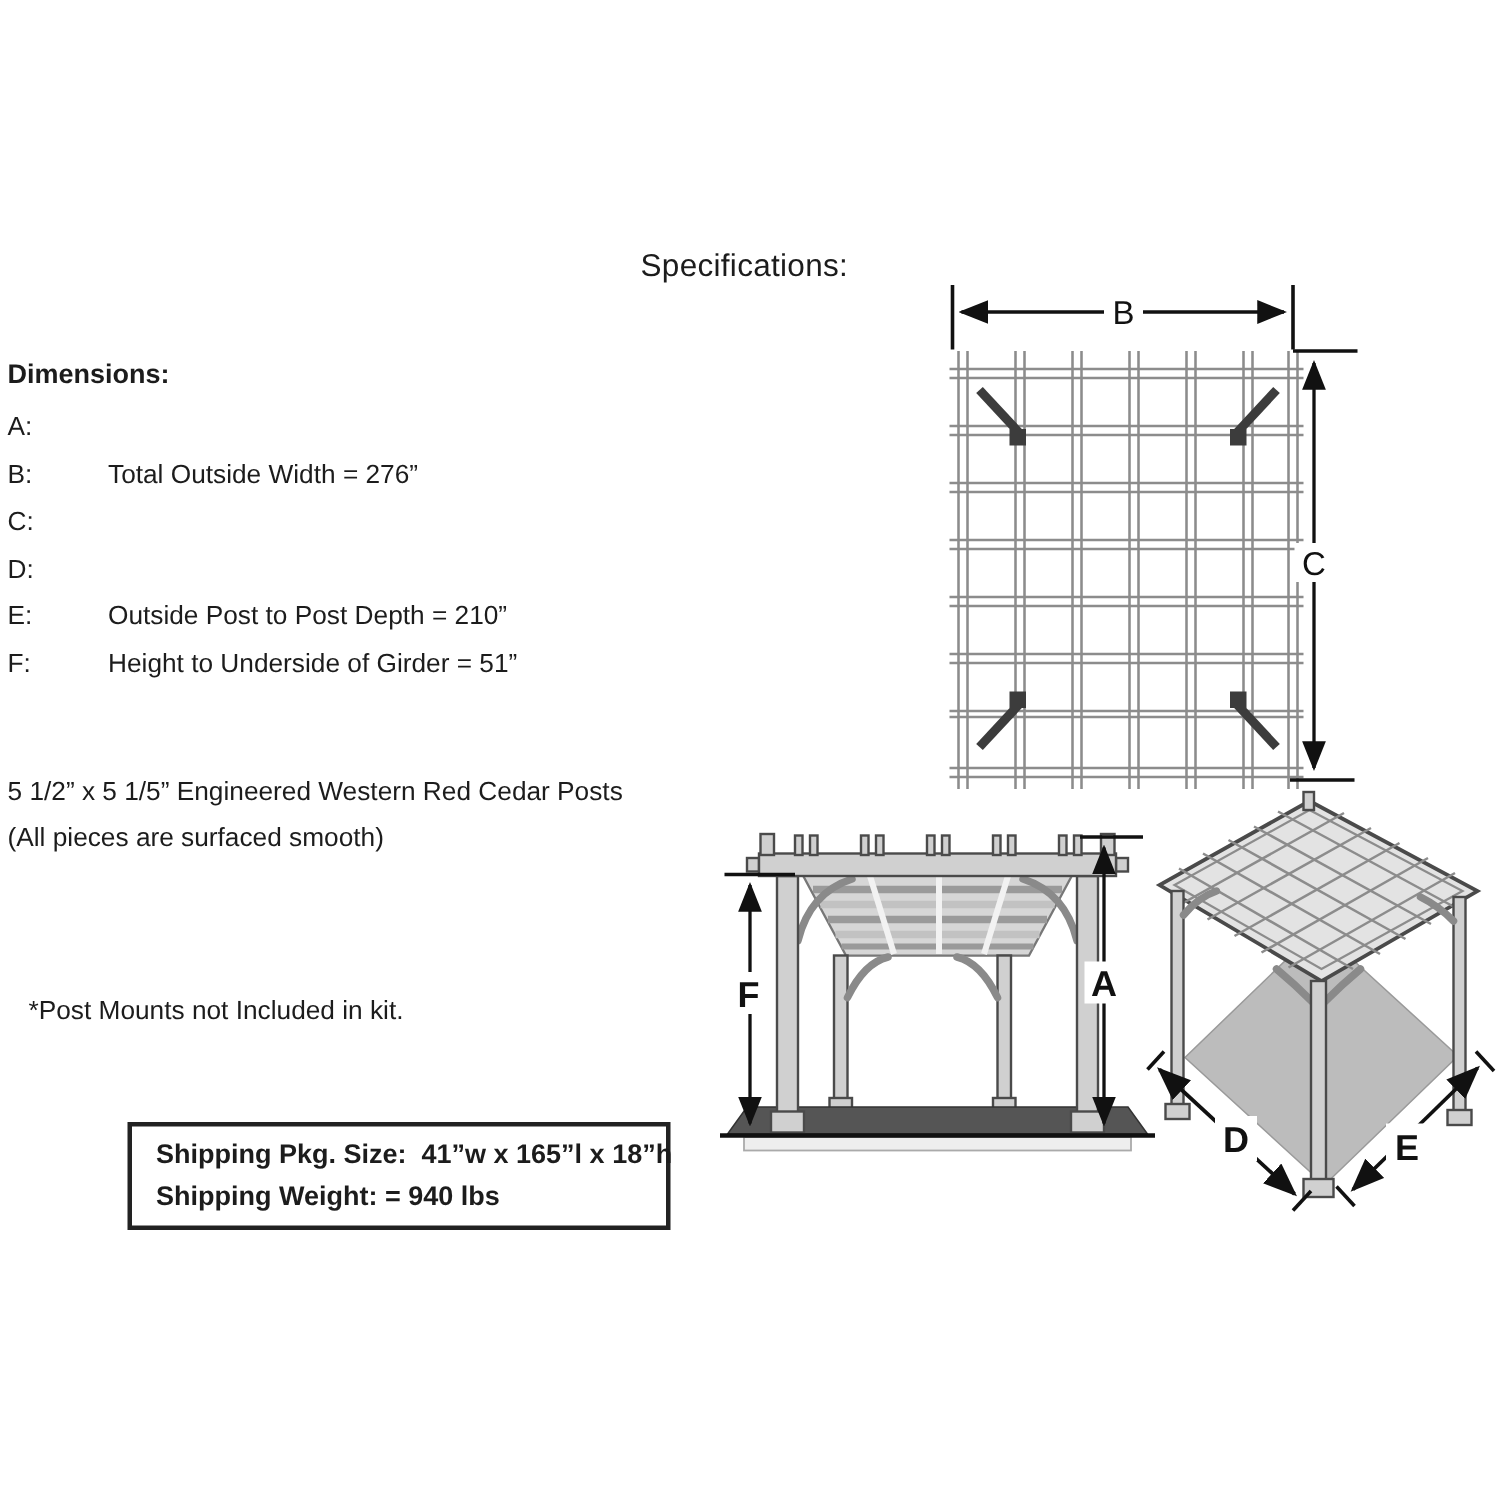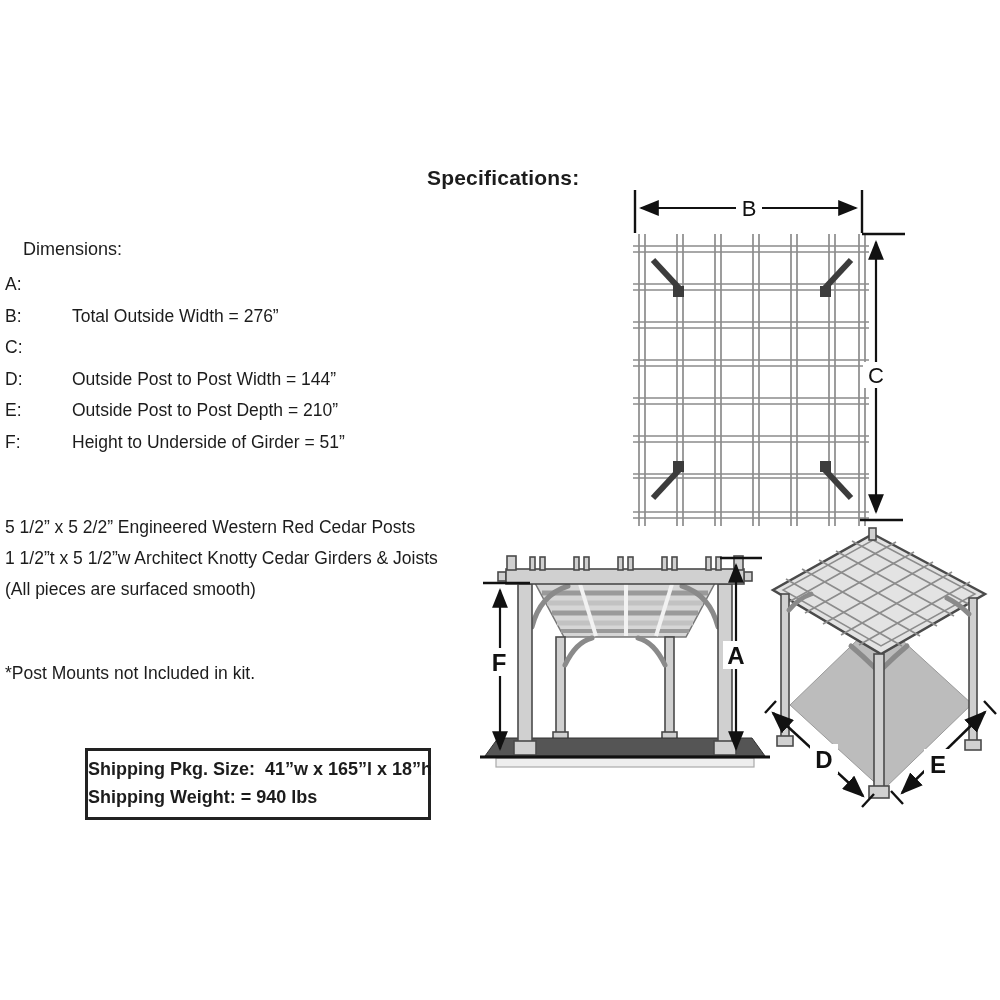--- a/index.html
+++ b/index.html
@@ -2,32 +2,32 @@
 <html><head>
 <meta charset="utf-8">
 <style>
   html,body{margin:0;padding:0;}
   body{
     width:1000px;height:1000px;position:relative;background:#ffffff;
     font-family:"Liberation Sans", sans-serif;color:#1c1c1c;overflow:hidden;
   }
   .abs{position:absolute;}
   
-  .spec-title{left:427px;top:166px;font-size:21px;font-weight:bold;letter-spacing:.2px;}
+  .spec-title{left:427px;top:166px;font-size:21px;font-weight:normal;letter-spacing:.2px;}
   
   .dims{left:5px;top:239px;width:420px;}
-  .sec-head{font-size:18px;font-weight:normal;margin:0 0 9px 18px;}
+  .sec-head{font-size:18px;font-weight:bold;margin:0 0 9px 0;}
   .dim-row{display:flex;font-size:17.5px;line-height:31.5px;}
   .dim-key{width:67px;flex:0 0 67px;}
   
   .mats{left:5px;top:512px;width:470px;}
   .mat-line{font-size:17.5px;line-height:31px;}
-  .mat-note{left:5px;top:663px;font-size:17.5px;}
-  
-  .ship{left:85px;top:748px;width:332px;border:3px solid #222;padding:4px 8px 6px 0;background:#fff;}
+  .mat-note{left:19px;top:663px;font-size:17.5px;}
+  
+  .ship{left:85px;top:748px;width:332px;border:3px solid #222;padding:4px 8px 6px 16px;background:#fff;}
   .ship div{font-size:18px;font-weight:bold;line-height:28px;white-space:pre;}
   
   svg{position:absolute;overflow:visible;}
   svg text{font-family:"Liberation Sans", sans-serif;fill:#111;}
   .dlab{font-size:22px;}
   .dlabB{font-size:24px;font-weight:bold;}
   .dimline{stroke:#111;stroke-width:2.2;fill:none;}
   .tick{stroke:#111;stroke-width:2.4;}
   .lattice{stroke:#8c8c8c;stroke-width:1.7;fill:none;}
   .wood{fill:#d0d0d0;stroke:#4a4a4a;stroke-width:1.6;}
@@ -45,35 +45,33 @@
   </div>
   <div class="dim-row">
     <span class="dim-key">B:</span>
     <span>Total Outside Width = 276”</span>
   </div>
   <div class="dim-row">
     <span class="dim-key">C:</span>
   </div>
   <div class="dim-row">
     <span class="dim-key">D:</span>
-    <span>Outside Post to Post Width = 144”</span>
   </div>
   <div class="dim-row">
     <span class="dim-key">E:</span>
     <span>Outside Post to Post Depth = 210”</span>
   </div>
   <div class="dim-row">
     <span class="dim-key">F:</span>
     <span>Height to Underside of Girder  = 51”</span>
   </div>
 </div>
 
 <div class="abs mats">
-  <div class="mat-line">5 1/2” x 5 2/2” Engineered Western Red Cedar Posts</div>
-  <div class="mat-line">1 1/2”t x 5 1/2”w Architect Knotty Cedar Girders &amp; Joists</div>
+  <div class="mat-line">5 1/2” x 5 1/5” Engineered Western Red Cedar Posts</div>
   <div class="mat-line">(All pieces are surfaced smooth)</div>
 </div>
 <div class="abs mat-note">*Post Mounts not Included in kit.</div>
 
 <div class="abs ship">
   <div>Shipping Pkg. Size:  41”w x 165”l x 18”h</div>
   <div>Shipping Weight: = 940 lbs</div>
 </div>
 
 <svg class="abs" style="left:633px;top:190px;" width="272" height="340" viewBox="0 0 272 340">

